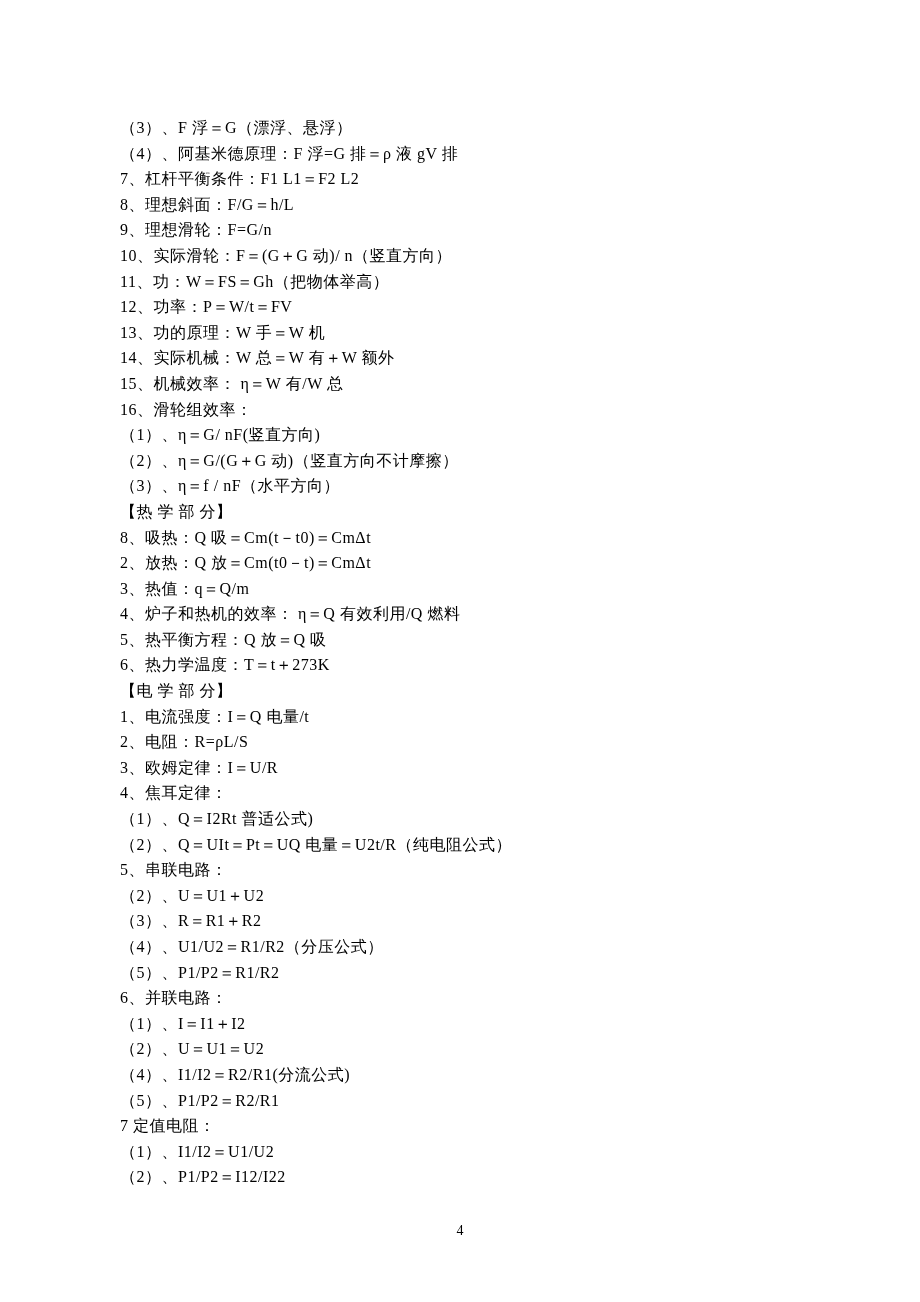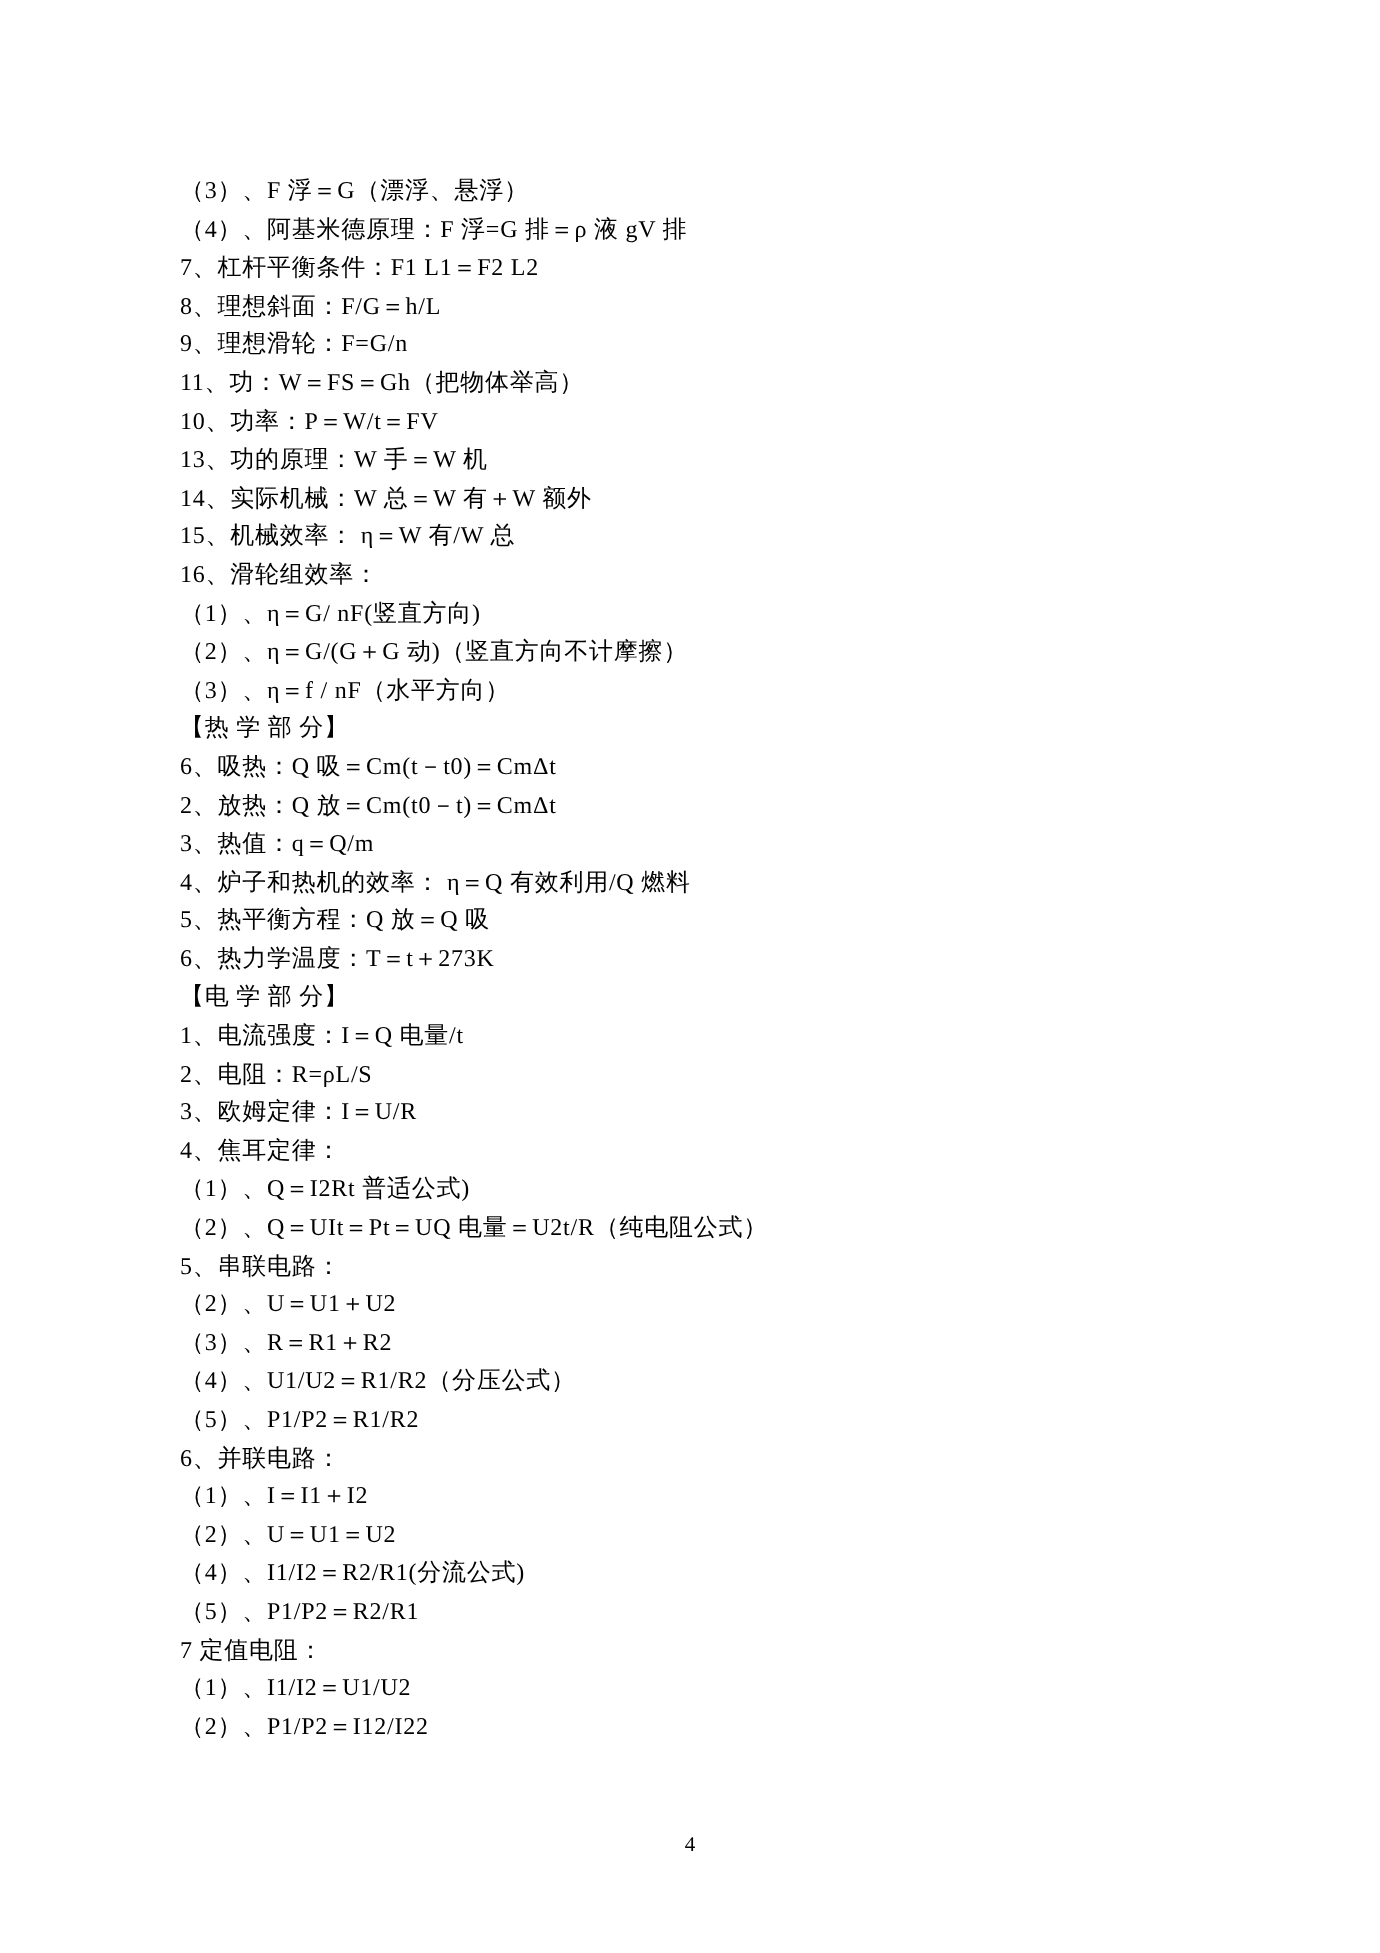--- a/index.html
+++ b/index.html
@@ -35,31 +35,32 @@
 </head>
 <body>
 
 <div class="page">
   <div id="content">
       <div class="line">（3）、F 浮＝G（漂浮、悬浮）</div>
       <div class="line">（4）、阿基米德原理：F 浮=G 排＝ρ 液 gV 排</div>
       <div class="line">7、杠杆平衡条件：F1 L1＝F2 L2</div>
       <div class="line">8、理想斜面：F/G＝h/L</div>
       <div class="line">9、理想滑轮：F=G/n</div>
+      <div class="line">10、实际滑轮：F＝(G＋G 动)/ n（竖直方向）</div>
       <div class="line">11、功：W＝FS＝Gh（把物体举高）</div>
-      <div class="line">10、功率：P＝W/t＝FV</div>
+      <div class="line">12、功率：P＝W/t＝FV</div>
       <div class="line">13、功的原理：W 手＝W 机</div>
       <div class="line">14、实际机械：W 总＝W 有＋W 额外</div>
       <div class="line">15、机械效率： η＝W 有/W 总</div>
       <div class="line">16、滑轮组效率：</div>
       <div class="line">（1）、η＝G/ nF(竖直方向)</div>
       <div class="line">（2）、η＝G/(G＋G 动)（竖直方向不计摩擦）</div>
       <div class="line">（3）、η＝f / nF（水平方向）</div>
       <div class="line">【热 学 部 分】</div>
-      <div class="line">6、吸热：Q 吸＝Cm(t－t0)＝CmΔt</div>
+      <div class="line">8、吸热：Q 吸＝Cm(t－t0)＝CmΔt</div>
       <div class="line">2、放热：Q 放＝Cm(t0－t)＝CmΔt</div>
       <div class="line">3、热值：q＝Q/m</div>
       <div class="line">4、炉子和热机的效率： η＝Q 有效利用/Q 燃料</div>
       <div class="line">5、热平衡方程：Q 放＝Q 吸</div>
       <div class="line">6、热力学温度：T＝t＋273K</div>
       <div class="line">【电 学 部 分】</div>
       <div class="line">1、电流强度：I＝Q 电量/t</div>
       <div class="line">2、电阻：R=ρL/S</div>
       <div class="line">3、欧姆定律：I＝U/R</div>
       <div class="line">4、焦耳定律：</div>

